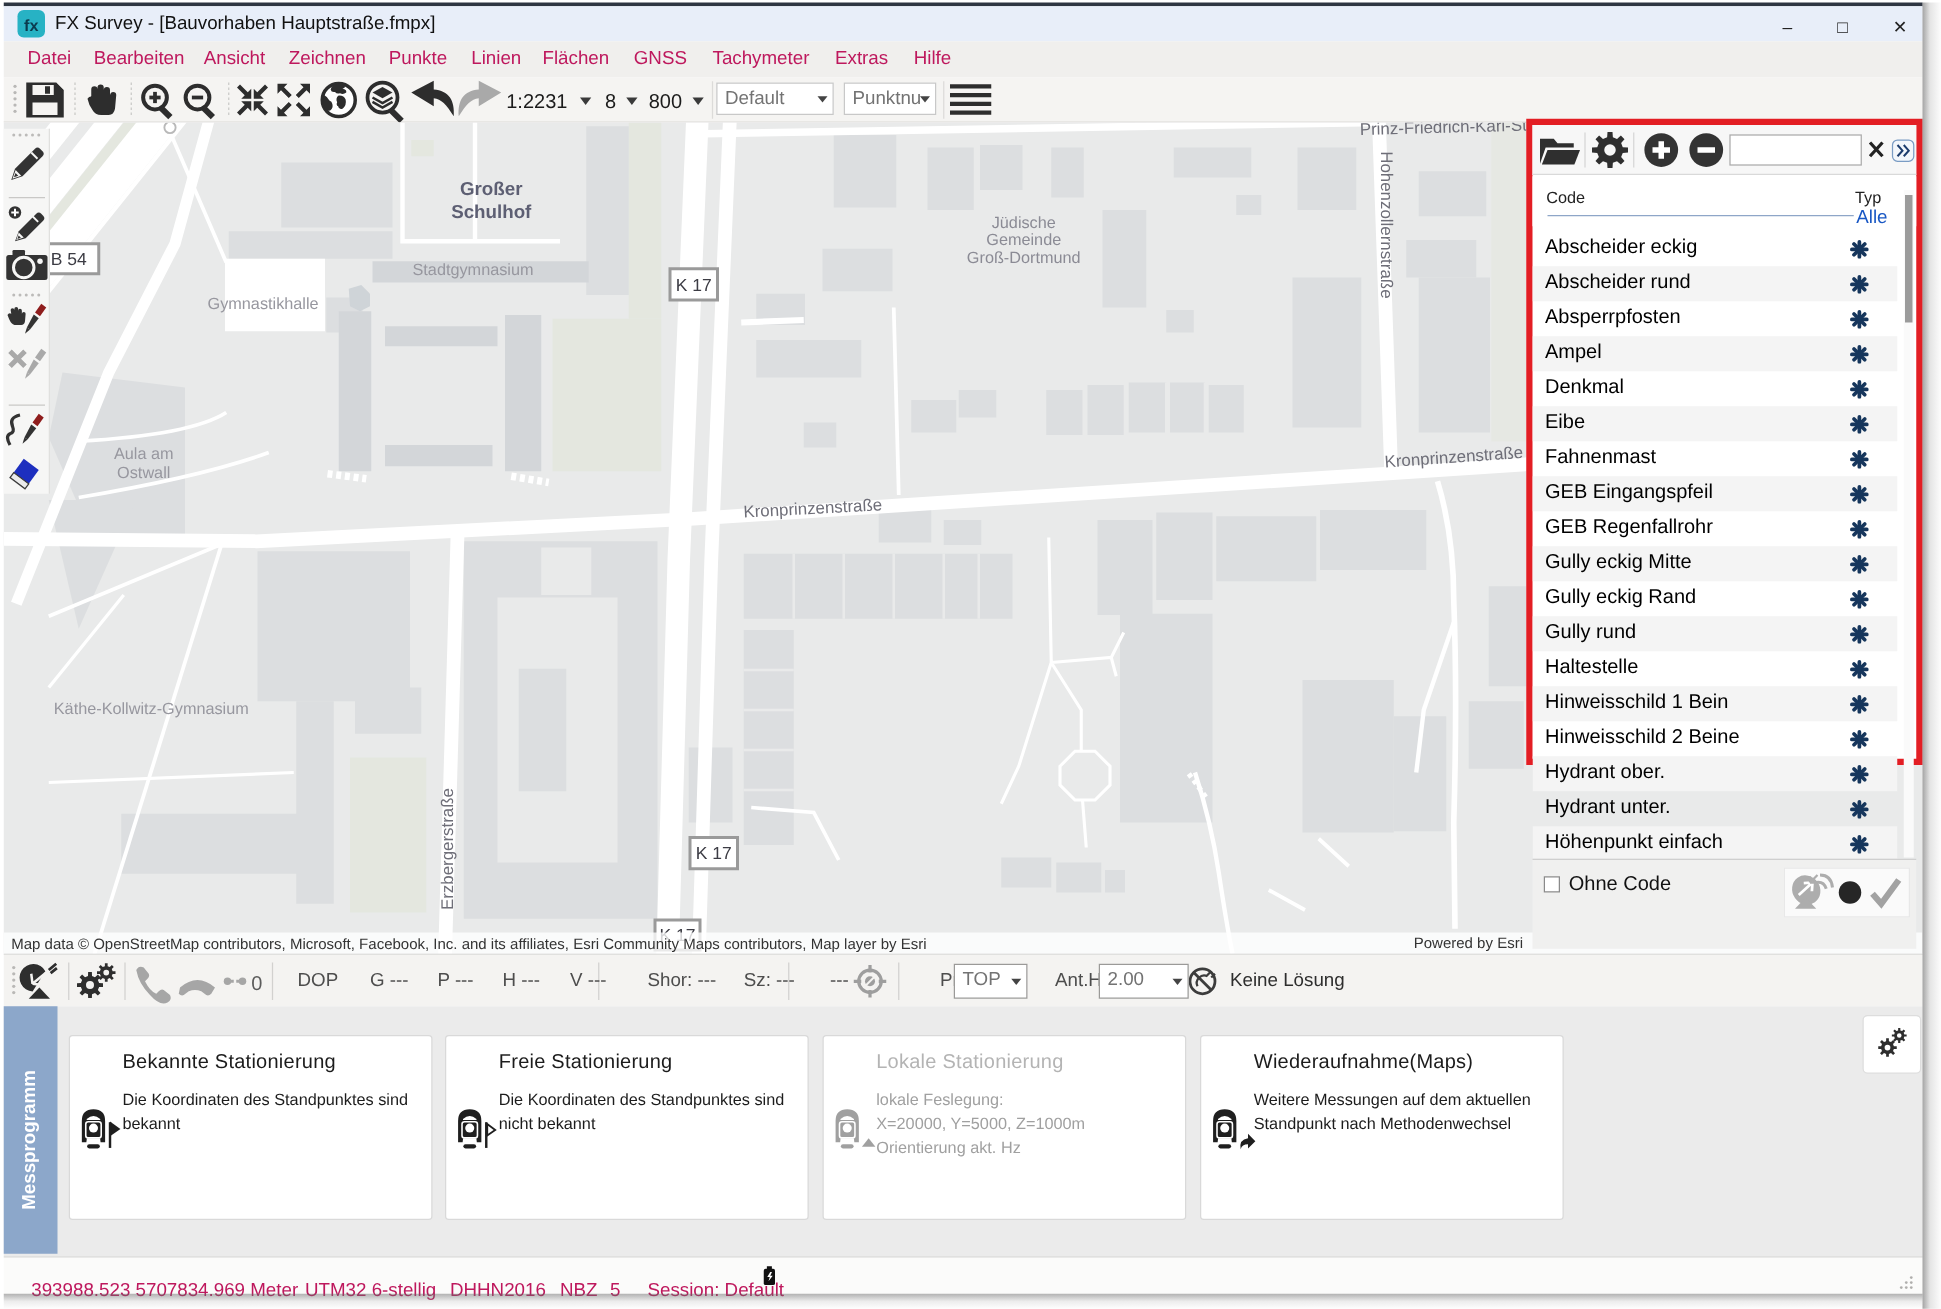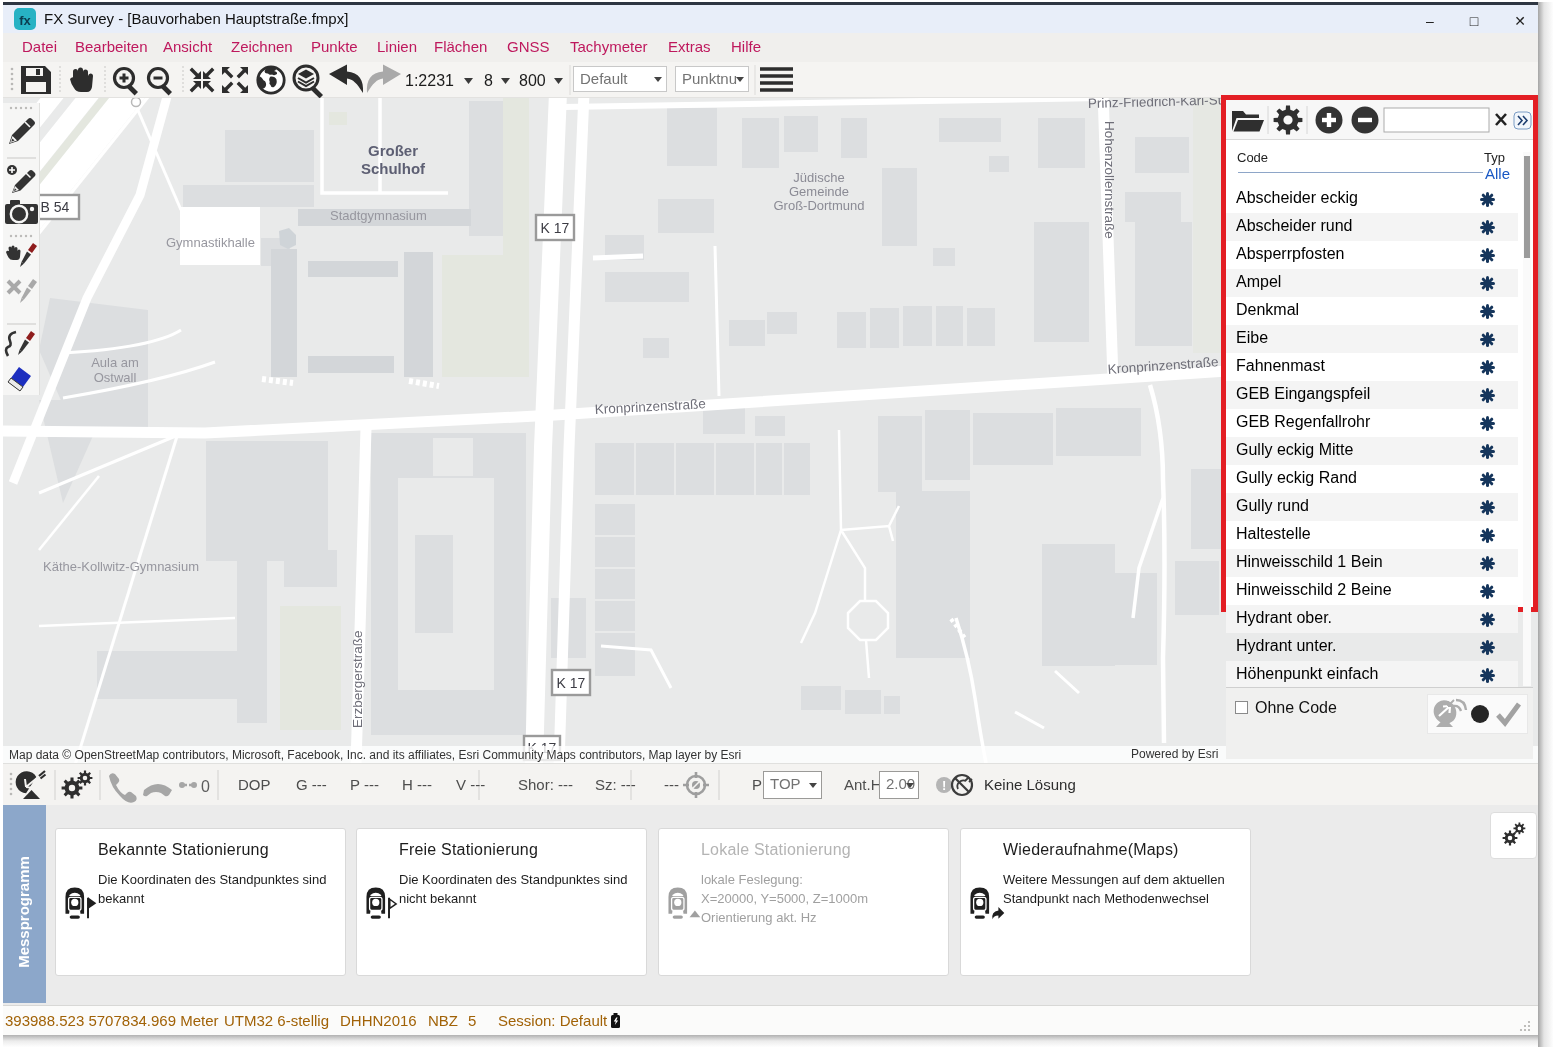--- a/index.html
+++ b/index.html
@@ -39,21 +39,21 @@
 #messtab div{position:absolute;left:12px;top:197px;transform-origin:0 0;transform:rotate(-90deg);
 color:#fff;font-weight:bold;font-size:15px;white-space:nowrap;width:180px;text-align:center;}
 .card{position:absolute;top:23px;width:291px;height:148px;background:#fff;border:1px solid #d9d9d9;border-radius:3px;}
 .card h3{margin:12px 0 0 42px;font-size:16px;font-weight:normal;color:#1c1c1c;letter-spacing:0.2px;}
 .card p{margin:11px 0 0 42px;font-size:13px;color:#1c1c1c;line-height:19px;}
 .card.off h3{color:#b4b4b4;}
 .card.off p{color:#a0a0a0;}
 .cicon{position:absolute;left:8px;top:57px;transform:scale(0.98);transform-origin:0 0;overflow:visible;}
 #gearbtn{position:absolute;left:1487px;top:7px;width:47px;height:47px;background:#fff;border:1px solid #ddd;border-radius:4px;}
 #statusbar{position:absolute;left:3px;top:1005px;width:1535px;height:30px;background:#fbfbfa;border-top:1px solid #d8d8d6;}
-#statusbar span{position:absolute;top:6px;font-size:15px;color:#a16207;}
+#statusbar span{position:absolute;top:18px;font-size:15px;color:#be185d;margin-left:20px;}
 #rshadow{position:absolute;left:1538px;top:2px;width:15px;height:1045px;
 background:linear-gradient(to right,rgba(90,90,90,0.55),rgba(150,150,150,0.25) 40%,rgba(220,220,220,0.05));}
 #bshadow{position:absolute;left:3px;top:1035px;width:1535px;height:12px;
 background:linear-gradient(to bottom,rgba(100,100,100,0.5),rgba(160,160,160,0.2) 50%,rgba(230,230,230,0.03));}
 </style>
 </head>
 <body>
 <div id="win"></div>
 <div id="topstrip"></div>
 <div id="titlebar">
@@ -606,21 +606,21 @@
 <span class="gtxt" style="left:277px;">G ---</span>
 <span class="gtxt" style="left:331px;">P ---</span>
 <span class="gtxt" style="left:383px;">H ---</span>
 <span class="gtxt" style="left:437px;">V ---</span>
 <span class="gtxt" style="left:499px;">Shor: ---</span>
 <span class="gtxt" style="left:576px;">Sz: ---</span>
 <span class="gtxt" style="left:645px;">---</span>
 <span class="gtxt" style="left:718px;padding-left:15px;">Profil</span>
 <div class="combo" style="left:760px;top:7px;width:59px;height:28px;border-color:#9b9a98;">TOP<span class="arr" style="top:11px;"></span></div>
 <span class="gtxt" style="left:825px;">Ant.H.</span>
-<div class="combo" style="left:876px;top:7px;width:40px;height:28px;border-color:#9b9a98;">2.00<span class="arr" style="top:11px;"></span></div>
+<div class="combo" style="left:876px;top:7px;width:72px;height:28px;border-color:#9b9a98;">2.00<span class="arr" style="top:11px;"></span></div>
 <span class="gtxt" style="left:965px;color:#2e2e2e;">Keine Lösung</span>
 </div>
 <div id="mess">
   <div id="messtab">
       <div>Messprogramm</div>
     </div>
   <div class="card" style="left:52px;">
     <h3>Bekannte Stationierung</h3>
     <p>Die Koordinaten des Standpunktes sind<br>bekannt</p>
     <svg class="cicon" width="42" height="44">

